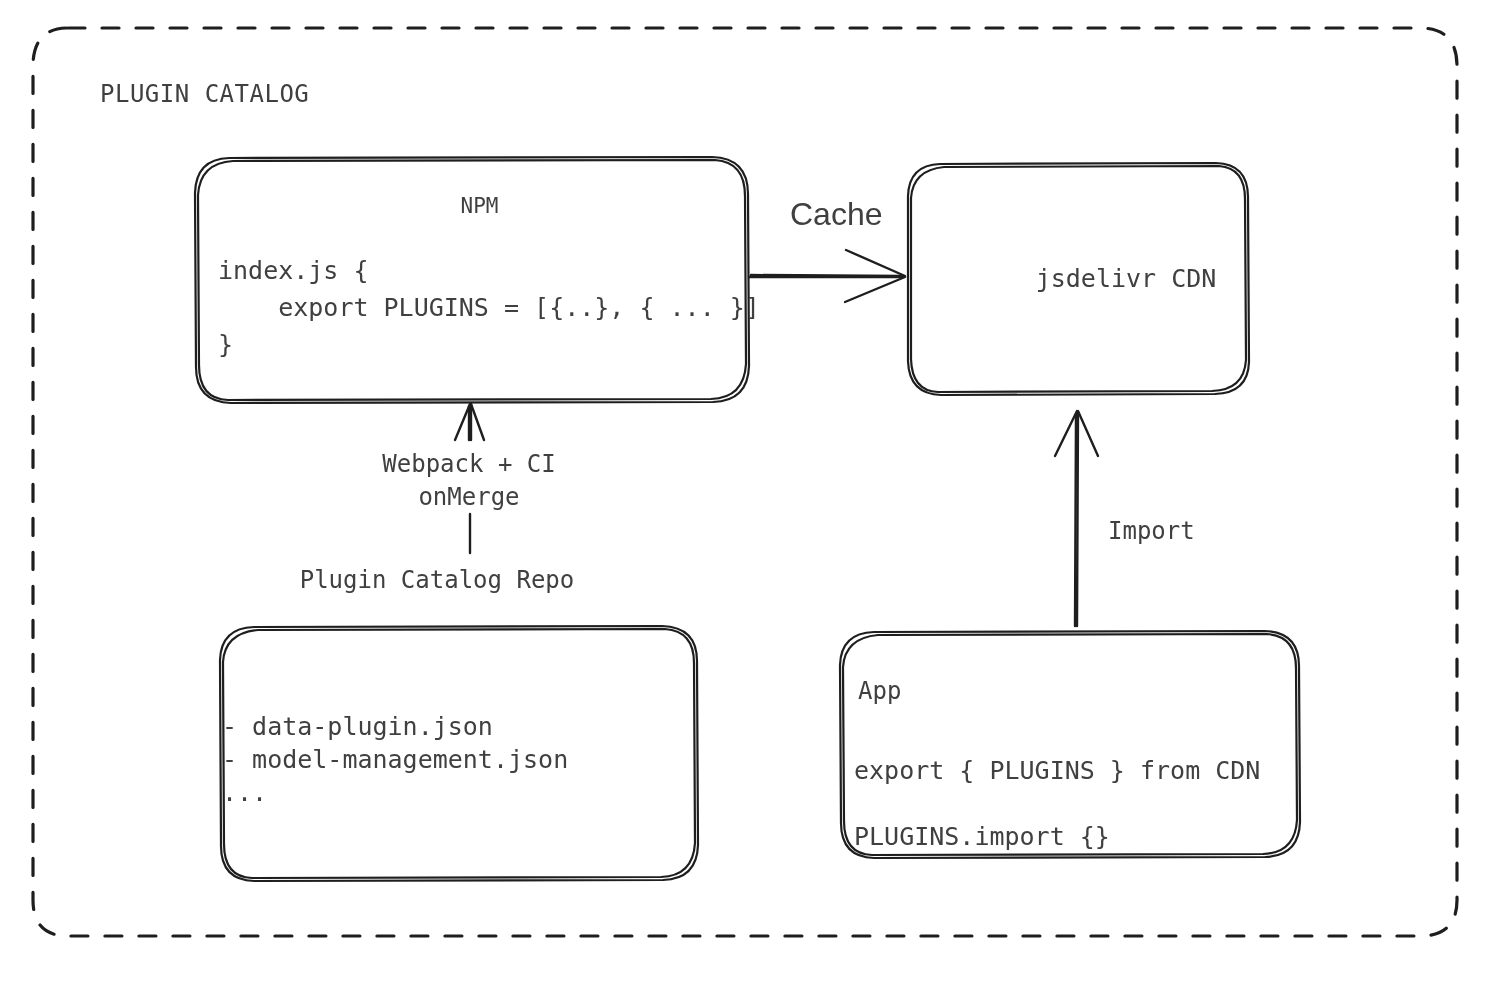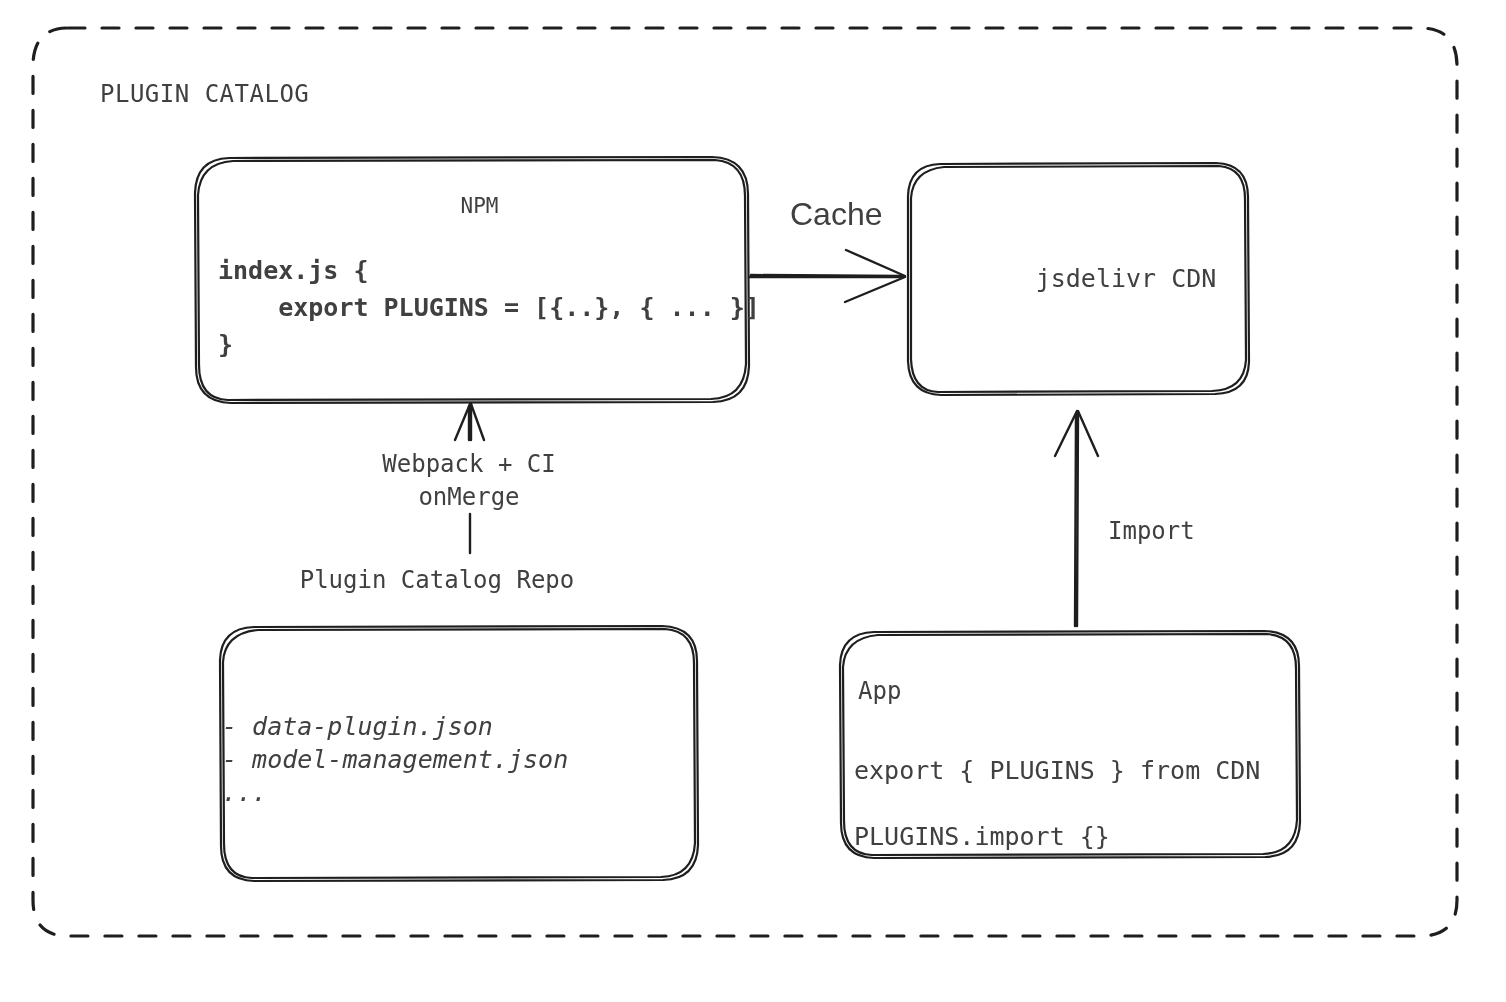--- a/index.html
+++ b/index.html
@@ -42,21 +42,20 @@
     width: 553px;
     text-align: center;
     font-size: 21px;
     margin-left: 8px;
   }
   .code-npm {
     left: 218px;
     top: 252px;
     font-size: 25px;
     line-height: 37px;
-    font-weight: bold;
   }
   .cdn-label {
     left: 908px;
     top: 266px;
     width: 340px;
     text-align: center;
     font-size: 25px;
     margin-left: 48px;
   }
   .cache-label {
@@ -78,21 +77,20 @@
     top: 568px;
     width: 430px;
     text-align: center;
     font-size: 24px;
   }
   .repo-list {
     left: 222px;
     top: 710px;
     font-size: 25px;
     line-height: 33px;
-    font-style: italic;
   }
   .import-label {
     left: 1108px;
     top: 519px;
     font-size: 24px;
   }
   .app-title {
     left: 858px;
     top: 679px;
     font-size: 24px;

